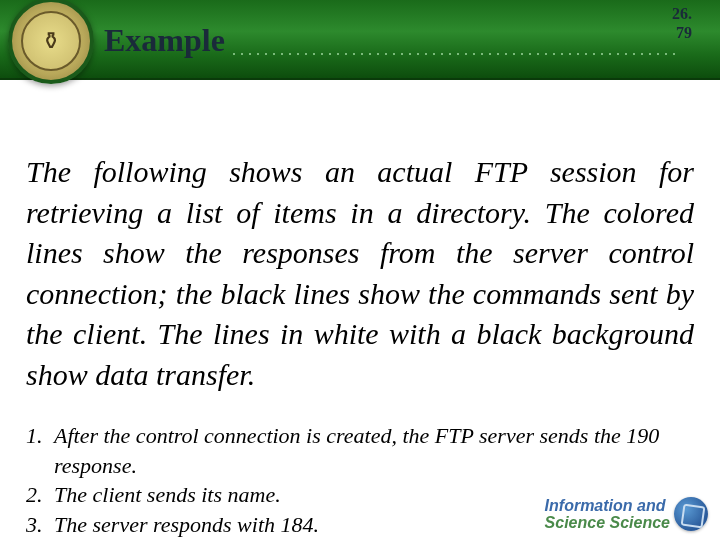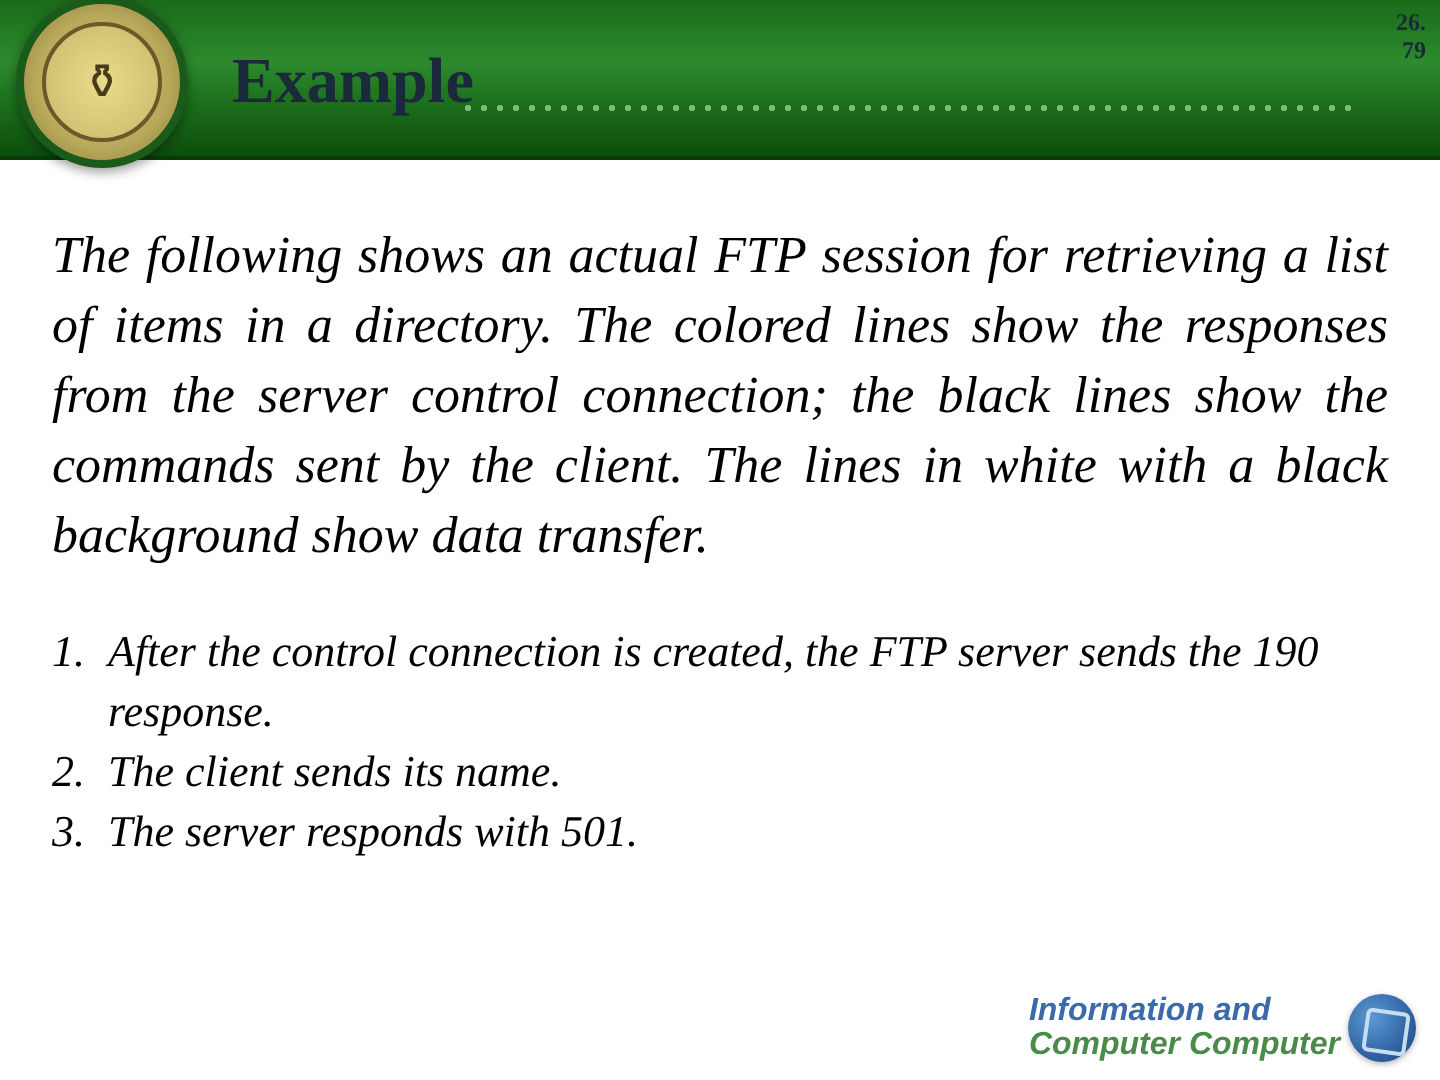--- a/index.html
+++ b/index.html
@@ -38,32 +38,32 @@
     background: radial-gradient(circle, #e8dc8a 0%, #c8b86a 100%);
     border: 2px solid #6a5a2a;
     display: flex;
     align-items: center;
     justify-content: center;
     font-size: 24px;
     color: #4a3a1a;
   }
   .title {
     position: absolute;
-    left: 116px;
+    left: 104px;
     top: 22px;
     font-size: 32px;
     font-weight: bold;
     color: #1a2a3a;
     font-family: Georgia, serif;
   }
   .page-num {
     position: absolute;
-    right: 7px;
+    right: 28px;
     top: 4px;
-    font-size: 12px;
+    font-size: 16px;
     font-weight: bold;
     color: #1a2a3a;
     text-align: right;
     line-height: 1.2;
     font-family: Georgia, serif;
   }
   .dots {
     position: absolute;
     right: 40px;
     top: 50px;
@@ -71,25 +71,26 @@
     height: 6px;
     background-image: radial-gradient(circle, #7aba7a 1.5px, transparent 1.5px);
     background-size: 8px 8px;
     background-repeat: repeat-x;
   }
   .content {
     padding: 30px 26px 0 26px;
   }
   .intro {
     font-style: italic;
-    font-size: 26px;
+    font-size: 30px;
     line-height: 1.35;
     text-align: justify;
     color: #000;
     margin-bottom: 26px;
+    margin-top: 42px;
   }
   .steps {
     font-style: italic;
     font-size: 22px;
     line-height: 1.35;
     color: #000;
   }
   .step {
     display: flex;
   }
@@ -155,24 +156,24 @@
     <div class="step">
       <div class="step-num">1.</div>
       <div class="step-text">After the control connection is created, the FTP server sends the 190 response.</div>
     </div>
     <div class="step">
       <div class="step-num">2.</div>
       <div class="step-text">The client sends its name.</div>
     </div>
     <div class="step">
       <div class="step-num">3.</div>
-      <div class="step-text">The server responds with 501.</div>
+      <div class="step-text">The server responds with 184.</div>
     </div>
   </div>
 </div>
 
 <div class="footer-logo">
   <div class="footer-text">
     <div class="l1">Information and</div>
-    <div class="l2">Computer Computer</div>
+    <div class="l2">Science Science</div>
   </div>
   <div class="footer-badge"></div>
 </div>
 
 </body></html>

